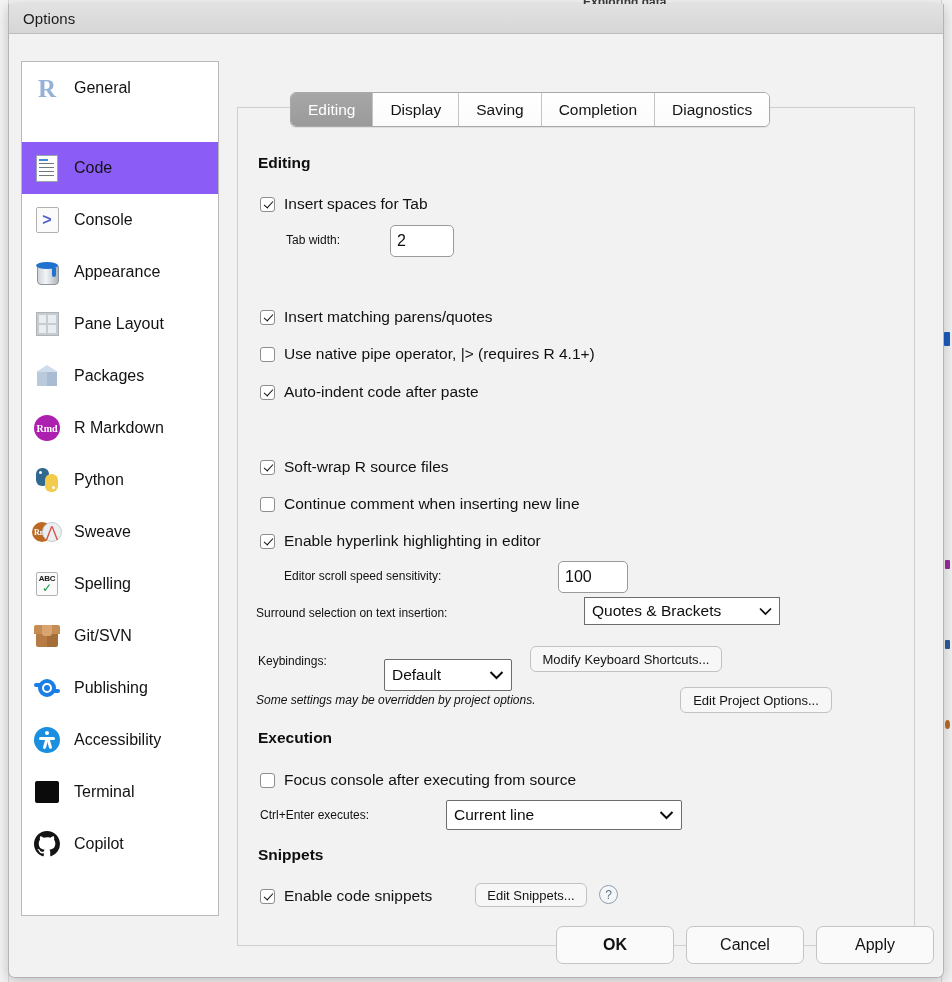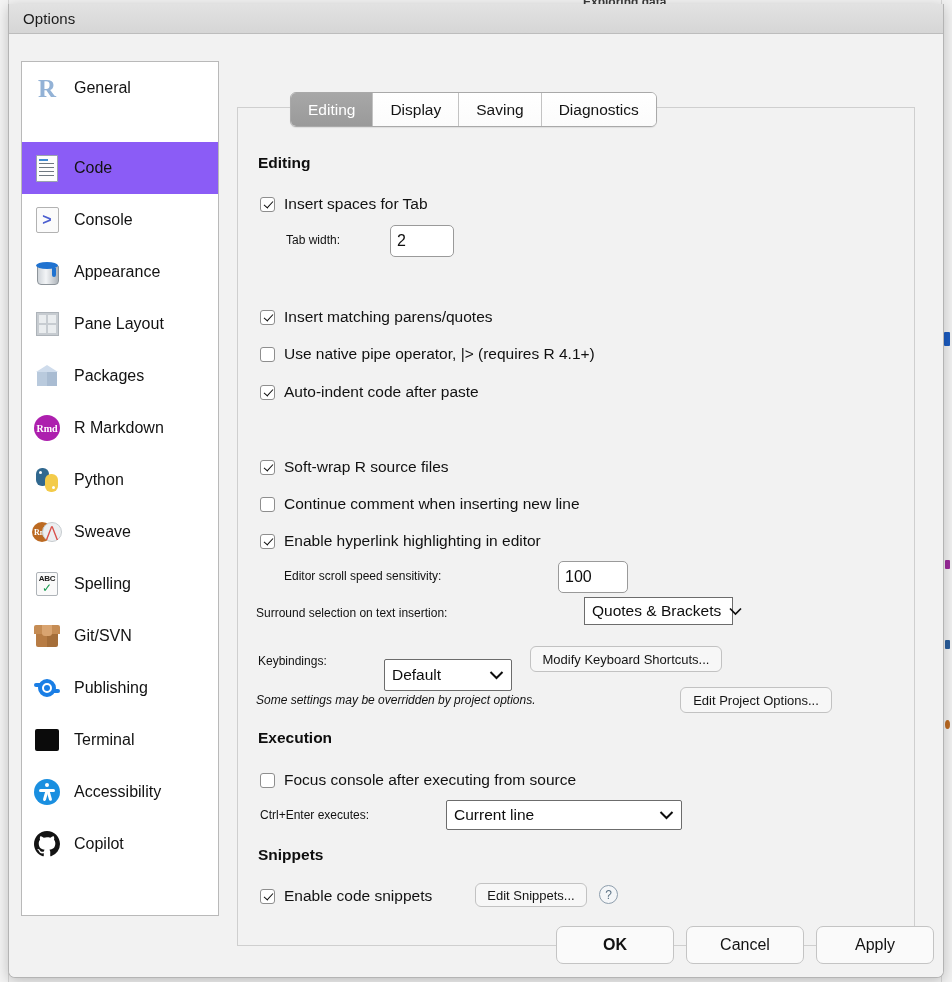--- a/index.html
+++ b/index.html
@@ -759,35 +759,35 @@
               <span class="arm arm-r"></span>
             <span class="ring"></span>
               <span class="core"></span>
           </span>
         </span>
         <span class="side-label">Publishing</span>
       </div>
 
       <div class="side-item">
         <span class="side-icon">
-          <span class="ic-term"></span>
-        </span>
-        <span class="side-label">Terminal</span>
-      </div>
-
-      <div class="side-item">
-        <span class="side-icon">
           <span class="ic-access">
             <span class="head"></span>
               <span class="arms"></span>
             <span class="legl"></span>
               <span class="legr"></span>
           </span>
         </span>
         <span class="side-label">Accessibility</span>
+      </div>
+
+      <div class="side-item">
+        <span class="side-icon">
+          <span class="ic-term"></span>
+        </span>
+        <span class="side-label">Terminal</span>
       </div>
 
       <div class="side-item">
         <span class="side-icon">
           <svg class="ic-copilot" viewBox="0 0 16 16" aria-hidden="true">
             <path fill="currentColor" d="M8 0C3.58 0 0 3.58 0 8c0 3.54 2.29 6.53 5.47 7.59.4.07.55-.17.55-.38
               0-.19-.01-.82-.01-1.49-2.01.37-2.53-.49-2.69-.94-.09-.23-.48-.94-.82-1.13-.28-.15-.68-.52-.01-.53.63-.01
               1.08.58 1.23.82.72 1.21 1.87.87 2.33.66.07-.52.28-.87.51-1.07-1.78-.2-3.64-.89-3.64-3.95
               0-.87.31-1.59.82-2.15-.08-.2-.36-1.02.08-2.12 0 0 .67-.21 2.2.82a7.4 7.4 0 0 1 2-.27c.68 0 1.36.09
               2 .27 1.53-1.04 2.2-.82 2.2-.82.44 1.1.16 1.92.08 2.12.51.56.82 1.27.82 2.15 0 3.07-1.87 3.75-3.65
@@ -803,20 +803,23 @@
       <div class="tab active">
         <span>Editing</span>
       </div>
       <div class="tab">
         <span>Display</span>
       </div>
       <div class="tab">
         <span>Saving</span>
       </div>
       <div class="tab">
+        <span>Completion</span>
+      </div>
+      <div class="tab">
         <span>Diagnostics</span>
       </div>
     </div>
 
     <div class="content-panel">
       <div class="content-inner">
 
         <div class="group-head" style="left:20px;top:46px;">Editing</div>
 
         <div class="cb-row" style="left:22px;top:87px;">
@@ -856,21 +859,21 @@
 
         <div class="cb-row" style="left:22px;top:424px;">
           <span class="cbox checked"></span>
           <span class="cb-label">Enable hyperlink highlighting in editor</span>
         </div>
 
         <div class="fld-label" style="left:46px;top:461px;">Editor scroll speed sensitivity:</div>
         <input class="txt-input" style="left: 320px; top: 453px; width: 70px; height: 32px;" value="100">
 
         <div class="fld-label" style="left:18px;top:498px;">Surround selection on text insertion:</div>
-        <div class="sel" style="left:346px;top:489px;width:149px;height:28px;">
+        <div class="sel" style="left:346px;top:489px;width:196px;height:28px;">
           <span class="sel-val">Quotes &amp; Brackets</span>
           <span class="chev">
             <svg width="13" height="9" viewBox="0 0 13 9">
               <path d="M1 1.5 L6.5 7 L12 1.5" fill="none" stroke="#0d0d0d" stroke-width="1.7"></path>
             </svg>
           </span>
         </div>
 
         <div class="fld-label" style="left:20px;top:546px;">Keybindings:</div>
         <div class="sel" style="left:146px;top:551px;width:128px;height:32px;border-radius:2px;">

